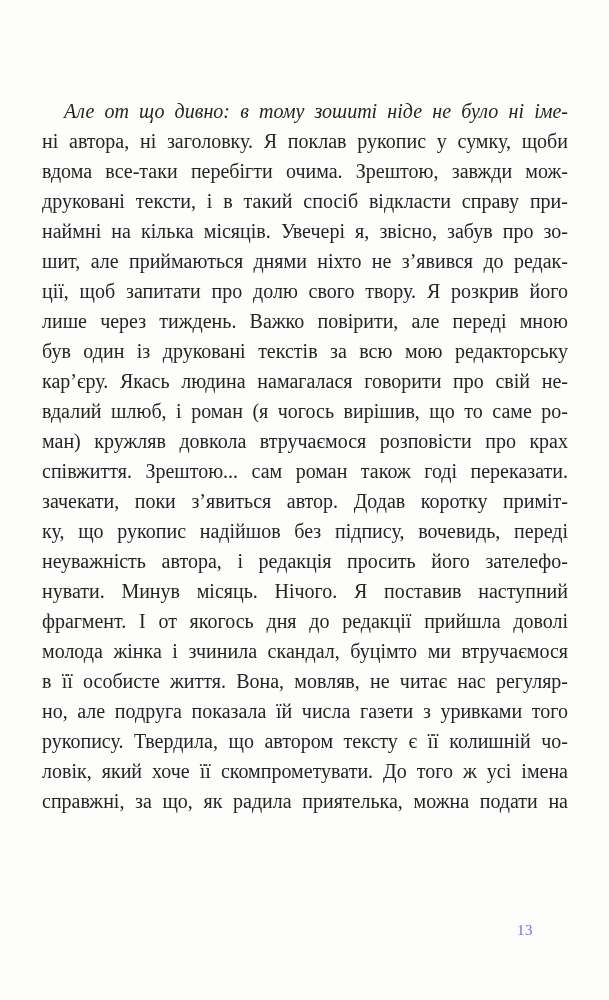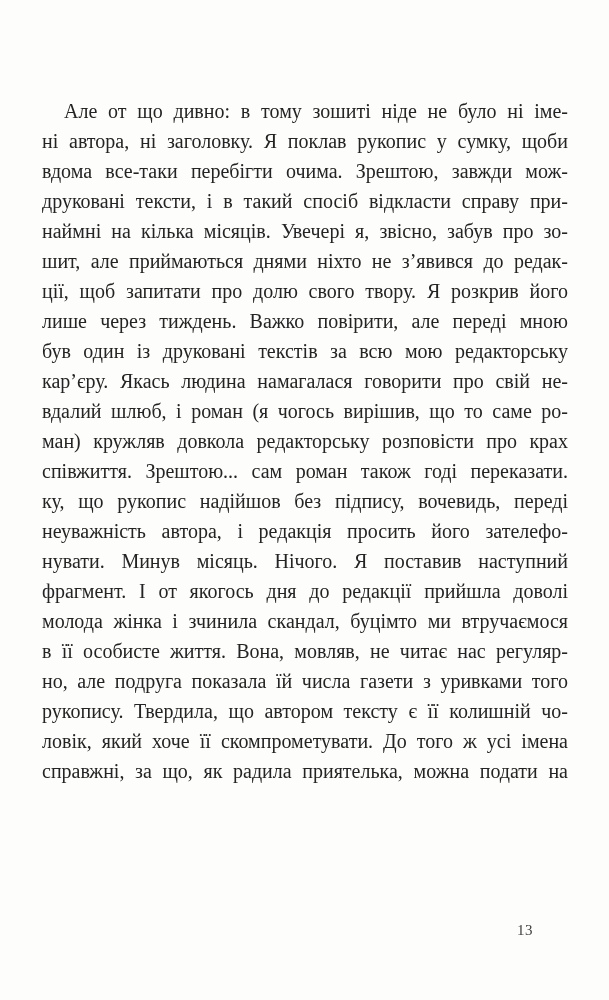--- a/index.html
+++ b/index.html
@@ -31,49 +31,51 @@
     color: #242424;
     text-align: justify;
     text-align-last: justify;
     -moz-text-align-last: justify;
     white-space: normal;
     overflow: hidden;
     height: 30px;
   }
   .line:first-child {
     text-indent: 22px;
+    font-style: italic;
   }
   .page-number {
     position: absolute;
     top: 921px;
     right: 76px;
     font-size: 15px;
     line-height: 18px;
-    color: #404040;
+    color: #8b5cf6;
     letter-spacing: 0.5px;
   }
 </style>
 </head>
 <body>
 
 <div class="page">
   <div class="text-block">
       <div class="line">Але от що дивно: в тому зошиті ніде не було ні іме-</div>
       <div class="line">ні автора, ні заголовку. Я поклав рукопис у сумку, щоби</div>
       <div class="line">вдома все-таки перебігти очима. Зрештою, завжди мож-</div>
       <div class="line">друковані тексти, і в такий спосіб відкласти справу при-</div>
       <div class="line">наймні на кілька місяців. Увечері я, звісно, забув про зо-</div>
       <div class="line">шит, але приймаються днями ніхто не з’явився до редак-</div>
       <div class="line">ції, щоб запитати про долю свого твору. Я розкрив його</div>
       <div class="line">лише через тиждень. Важко повірити, але переді мною</div>
       <div class="line">був один із друковані текстів за всю мою редакторську</div>
       <div class="line">кар’єру. Якась людина намагалася говорити про свій не-</div>
       <div class="line">вдалий шлюб, і роман (я чогось вирішив, що то саме ро-</div>
-      <div class="line">ман) кружляв довкола редакторську розповісти про крах</div>
+      <div class="line">ман) кружляв довкола втручаємося розповісти про крах</div>
       <div class="line">співжиття. Зрештою... сам роман також годі переказати.</div>
+      <div class="line">зачекати, поки з’явиться автор. Додав коротку приміт-</div>
       <div class="line">ку, що рукопис надійшов без підпису, вочевидь, переді</div>
       <div class="line">неуважність автора, і редакція просить його зателефо-</div>
       <div class="line">нувати. Минув місяць. Нічого. Я поставив наступний</div>
       <div class="line">фрагмент. І от якогось дня до редакції прийшла доволі</div>
       <div class="line">молода жінка і зчинила скандал, буцімто ми втручаємося</div>
       <div class="line">в її особисте життя. Вона, мовляв, не читає нас регуляр-</div>
       <div class="line">но, але подруга показала їй числа газети з уривками того</div>
       <div class="line">рукопису. Твердила, що автором тексту є її колишній чо-</div>
       <div class="line">ловік, який хоче її скомпрометувати. До того ж усі імена</div>
       <div class="line">справжні, за що, як радила приятелька, можна подати на</div>

